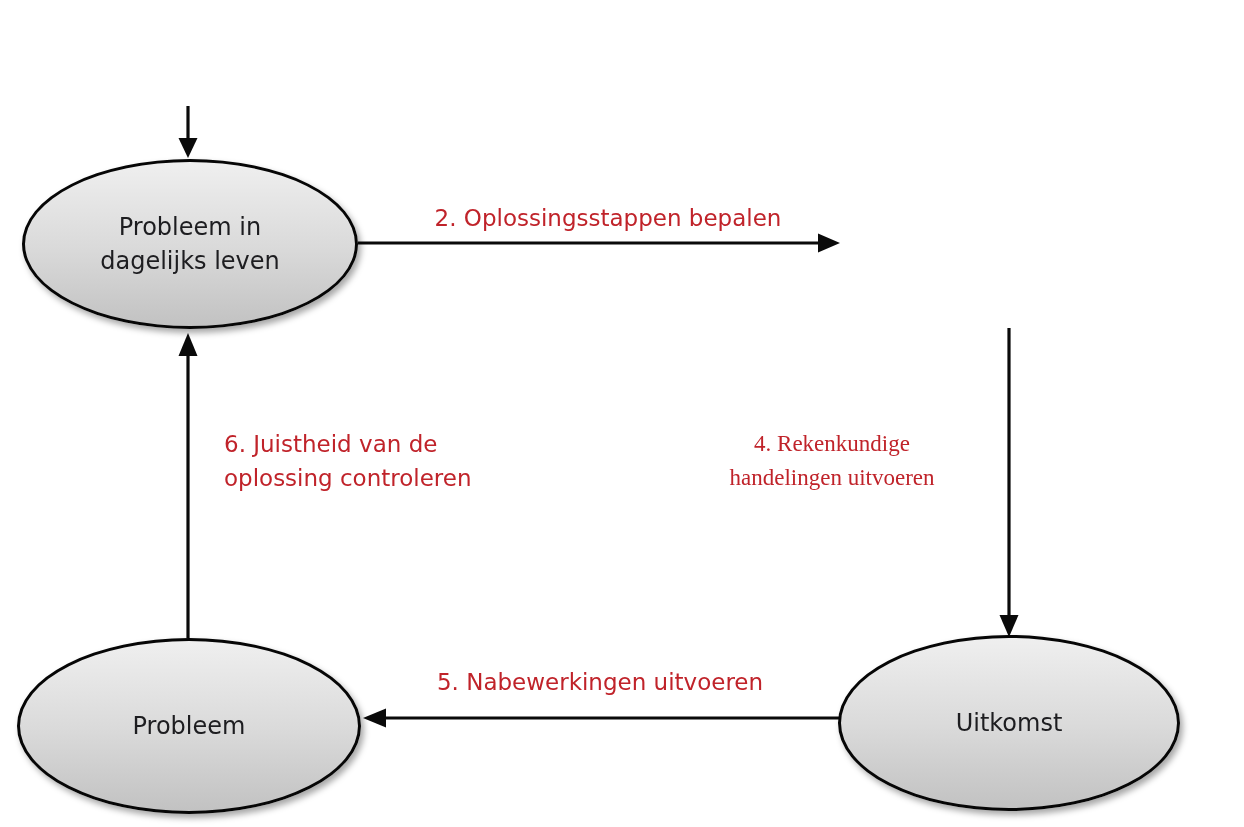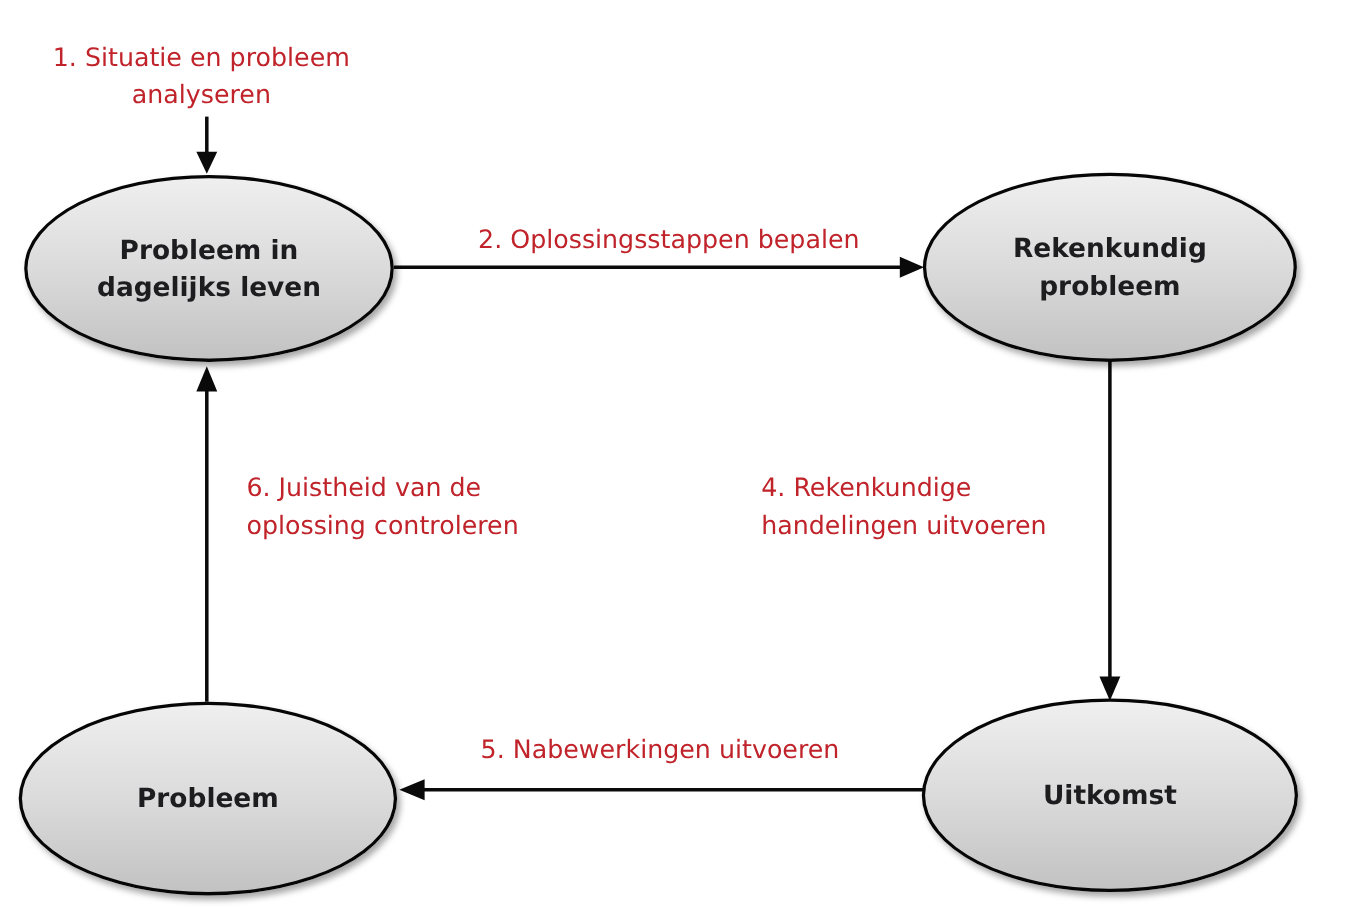--- a/index.html
+++ b/index.html
@@ -34,38 +34,37 @@
   .node {
     position: absolute;
     border: 3px solid #060606;
     border-radius: 50%;
     background: linear-gradient(180deg, #efefef 0%, #dadada 52%, #c2c2c2 100%);
     box-shadow: 3px 4px 6px rgba(0,0,0,0.35);
     display: flex;
     align-items: center;
     justify-content: center;
     box-sizing: border-box;
-    font-weight: bold;
   }
   .node-label {
     color: #1d1d20;
     font-size: 24px;
     line-height: 34px;
     text-align: center;
     white-space: pre-line;
   }
   .step-label {
     position: absolute;
     color: #c0232a;
     font-size: 23px;
     line-height: 34px;
     white-space: pre-line;
   }
   .ta-center { text-align: center; }
-  .ta-right  { text-align: left; }
+  .ta-right  { text-align: center; font-family: Liberation Serif, serif; }
   .ta-left   { text-align: left; }
 
   #node-problem  { left: 22px;  top: 159px; width: 336px; height: 170px; }
   #node-arith    { left: 839px; top: 157px; width: 340px; height: 172px; }
   #node-solution { left: 17px;  top: 638px; width: 344px; height: 176px; }
   #node-outcome  { left: 838px; top: 635px; width: 342px; height: 176px; }
 
   #step1 { left: 27px;  top: 36px;  width: 312px; }
   #step2 { left: 408px; top: 201px; width: 400px; text-align: center; }
   #step3 { left: 404px; top: 262px; width: 400px; }
@@ -99,35 +98,29 @@
       <line class="arrow-line" x1="188" y1="638" x2="188" y2="355"></line>
       <polygon class="arrow-head" points="178.5,356 197.5,356 188,333"></polygon>
     </g>
   </svg>
 
   <div class="node" id="node-problem">
     <span class="node-label">Probleem in
 dagelijks leven</span>
   </div>
 
-  <div class="node" id="node-arith">
-    <span class="node-label">Rekenkundig
-probleem</span>
-  </div>
 
   <div class="node" id="node-solution">
     <span class="node-label">Probleem</span>
   </div>
 
   <div class="node" id="node-outcome">
     <span class="node-label">Uitkomst</span>
   </div>
 
-  <div class="step-label ta-center" id="step1">1. Situatie en probleem
-analyseren</div>
 
   <div class="step-label ta-center" id="step2">2. Oplossingsstappen bepalen</div>
 
 
   <div class="step-label ta-right" id="step4">4. Rekenkundige
 handelingen uitvoeren</div>
 
   <div class="step-label ta-center" id="step5">5. Nabewerkingen uitvoeren</div>
 
   <div class="step-label ta-left" id="step6">6. Juistheid van de

